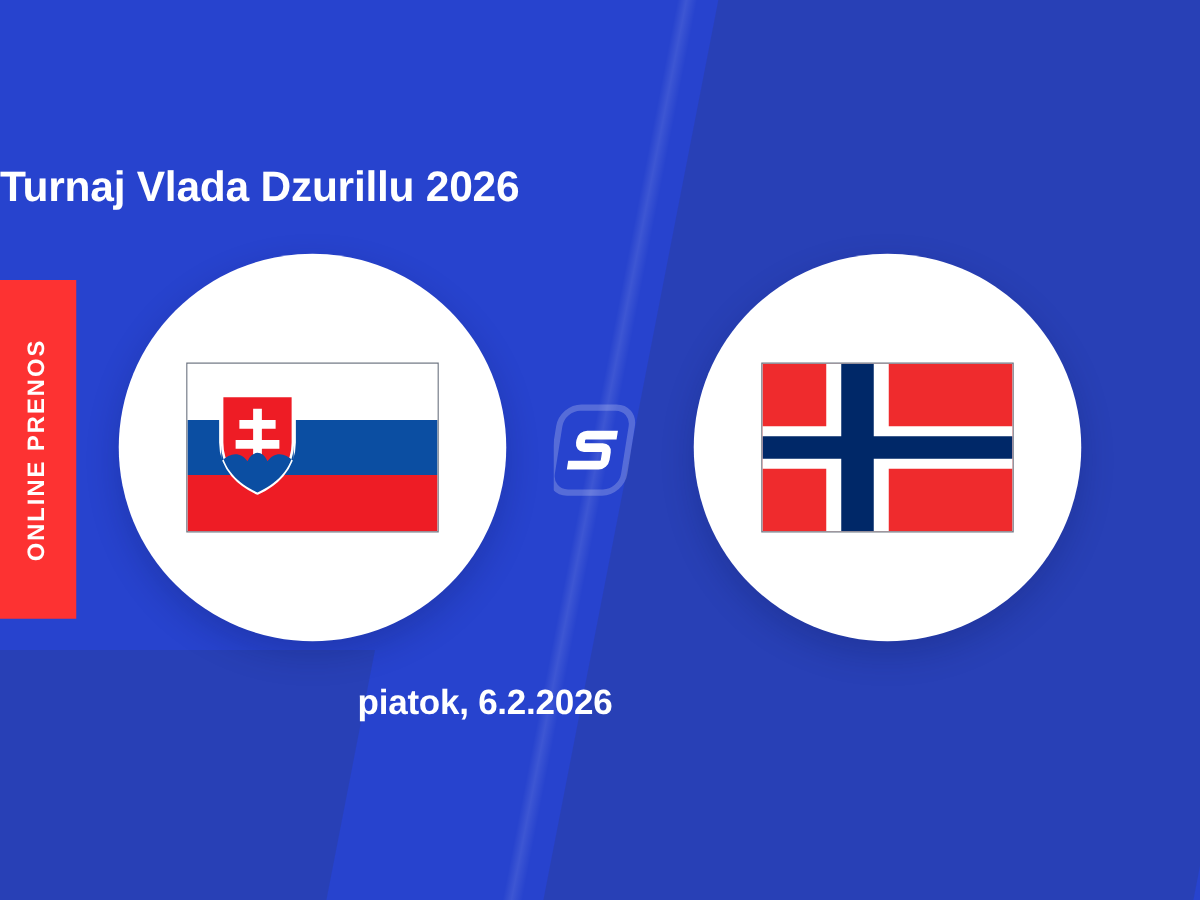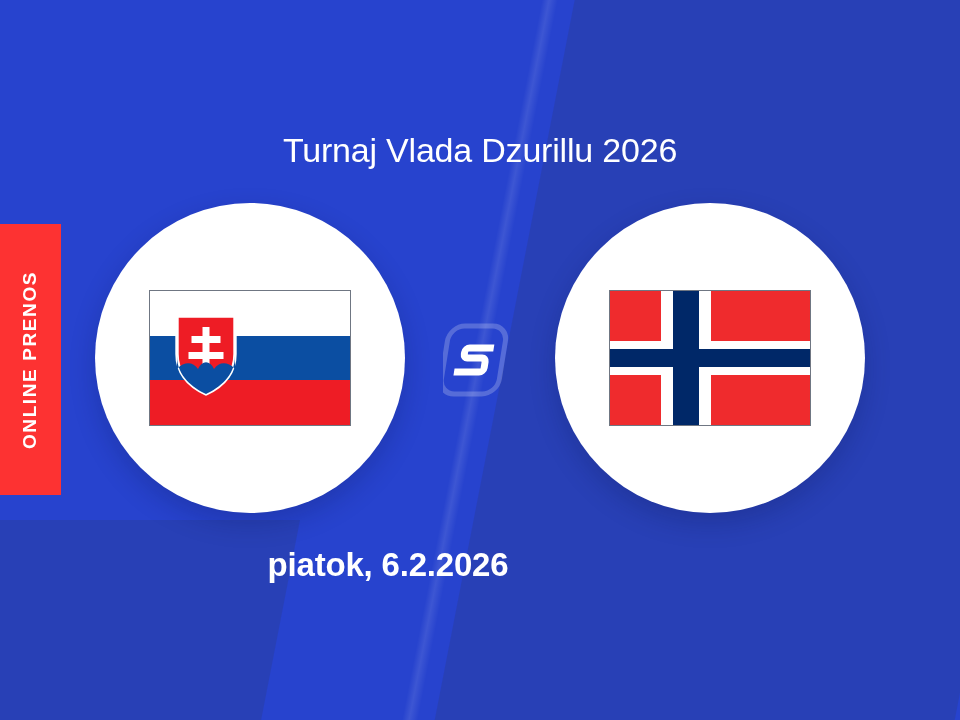--- a/index.html
+++ b/index.html
@@ -77,34 +77,33 @@
     font-weight: bold;
     letter-spacing: 1.6px;
   }
 
   
   .title {
     position: absolute;
     top: 131px;
     left: 0;
     width: 960px;
-    text-align: center;
     color: #FFFFFF;
     font-size: 34px;
-    font-weight: normal;
+    font-weight: bold;
     letter-spacing: -0.2px;
   }
   .date {
     position: absolute;
     top: 546px;
     left: 0;
     width: 776px;
     text-align: center;
     color: #FFFFFF;
-    font-size: 33px;
+    font-size: 28px;
     font-weight: bold;
     letter-spacing: -0.2px;
   }
 
   
   .circle {
     position: absolute;
     width: 310px;
     height: 310px;
     border-radius: 50%;

